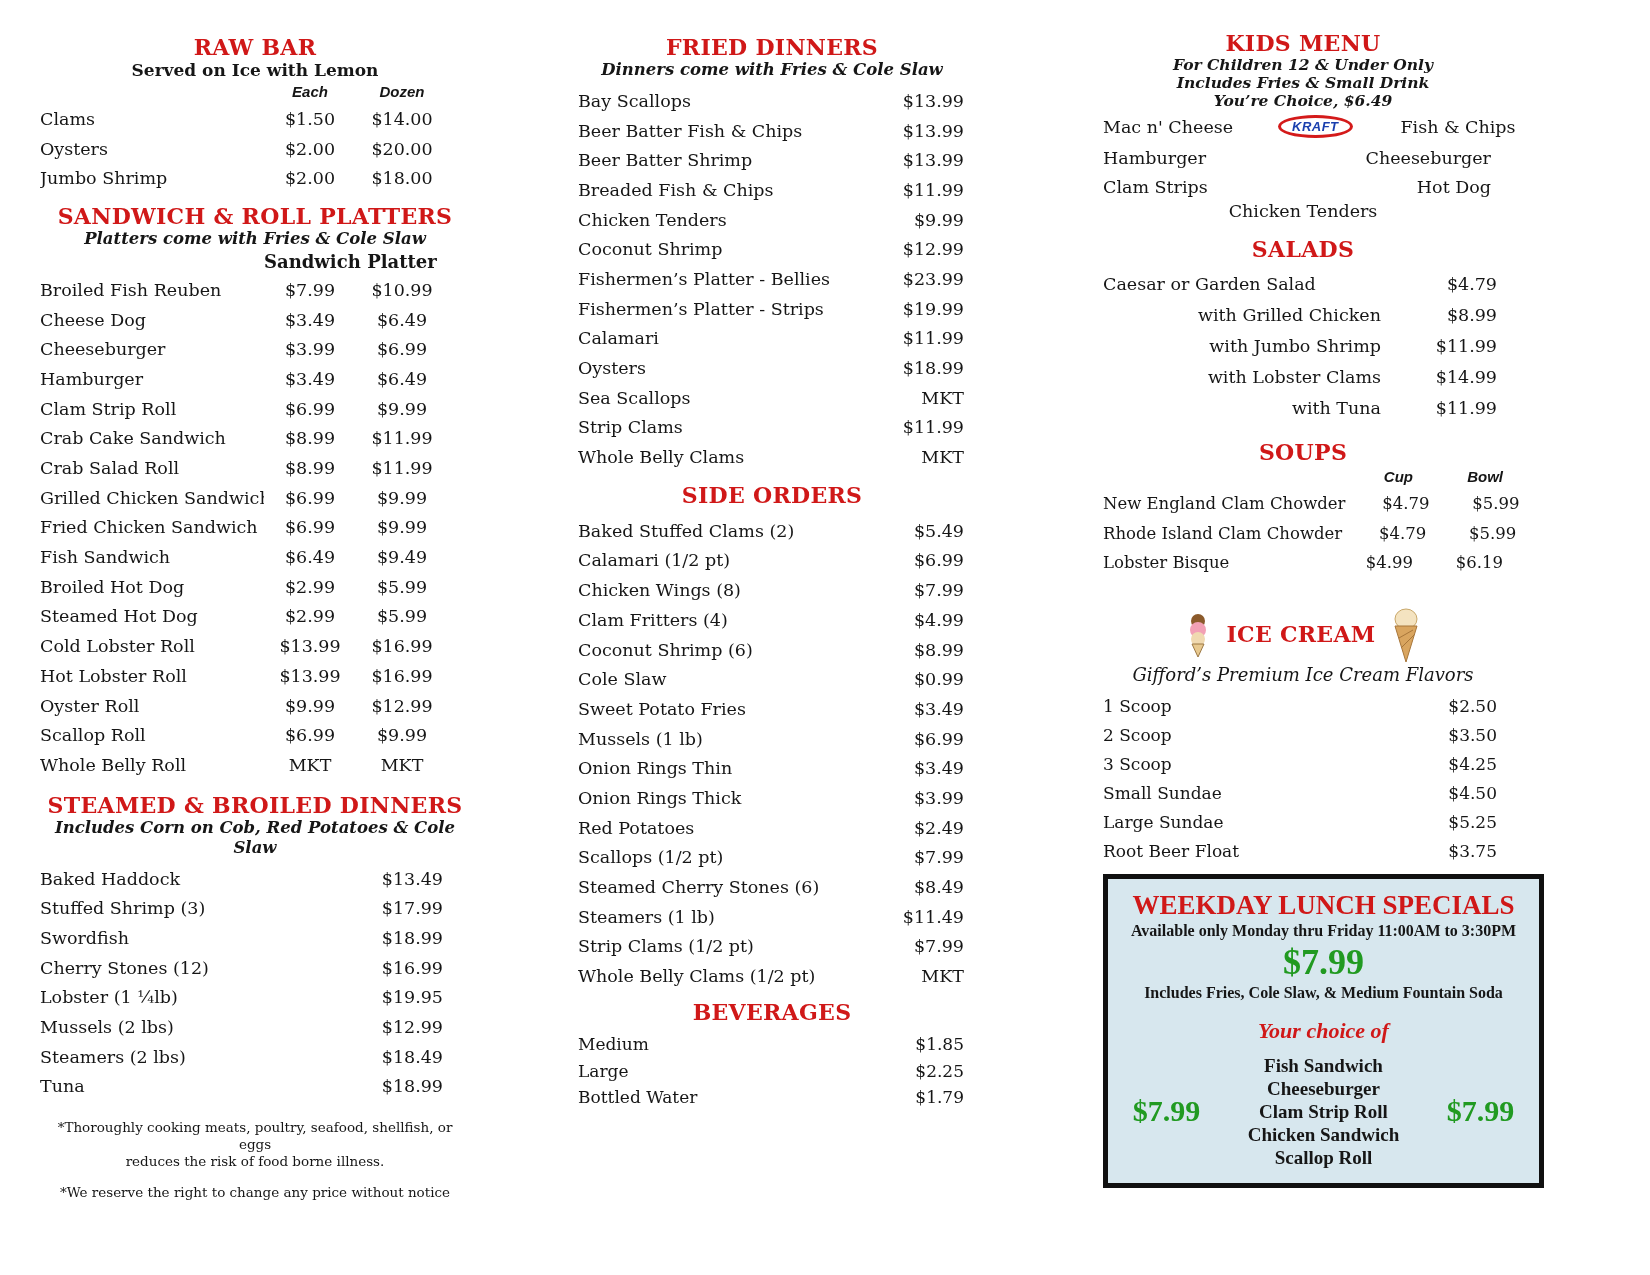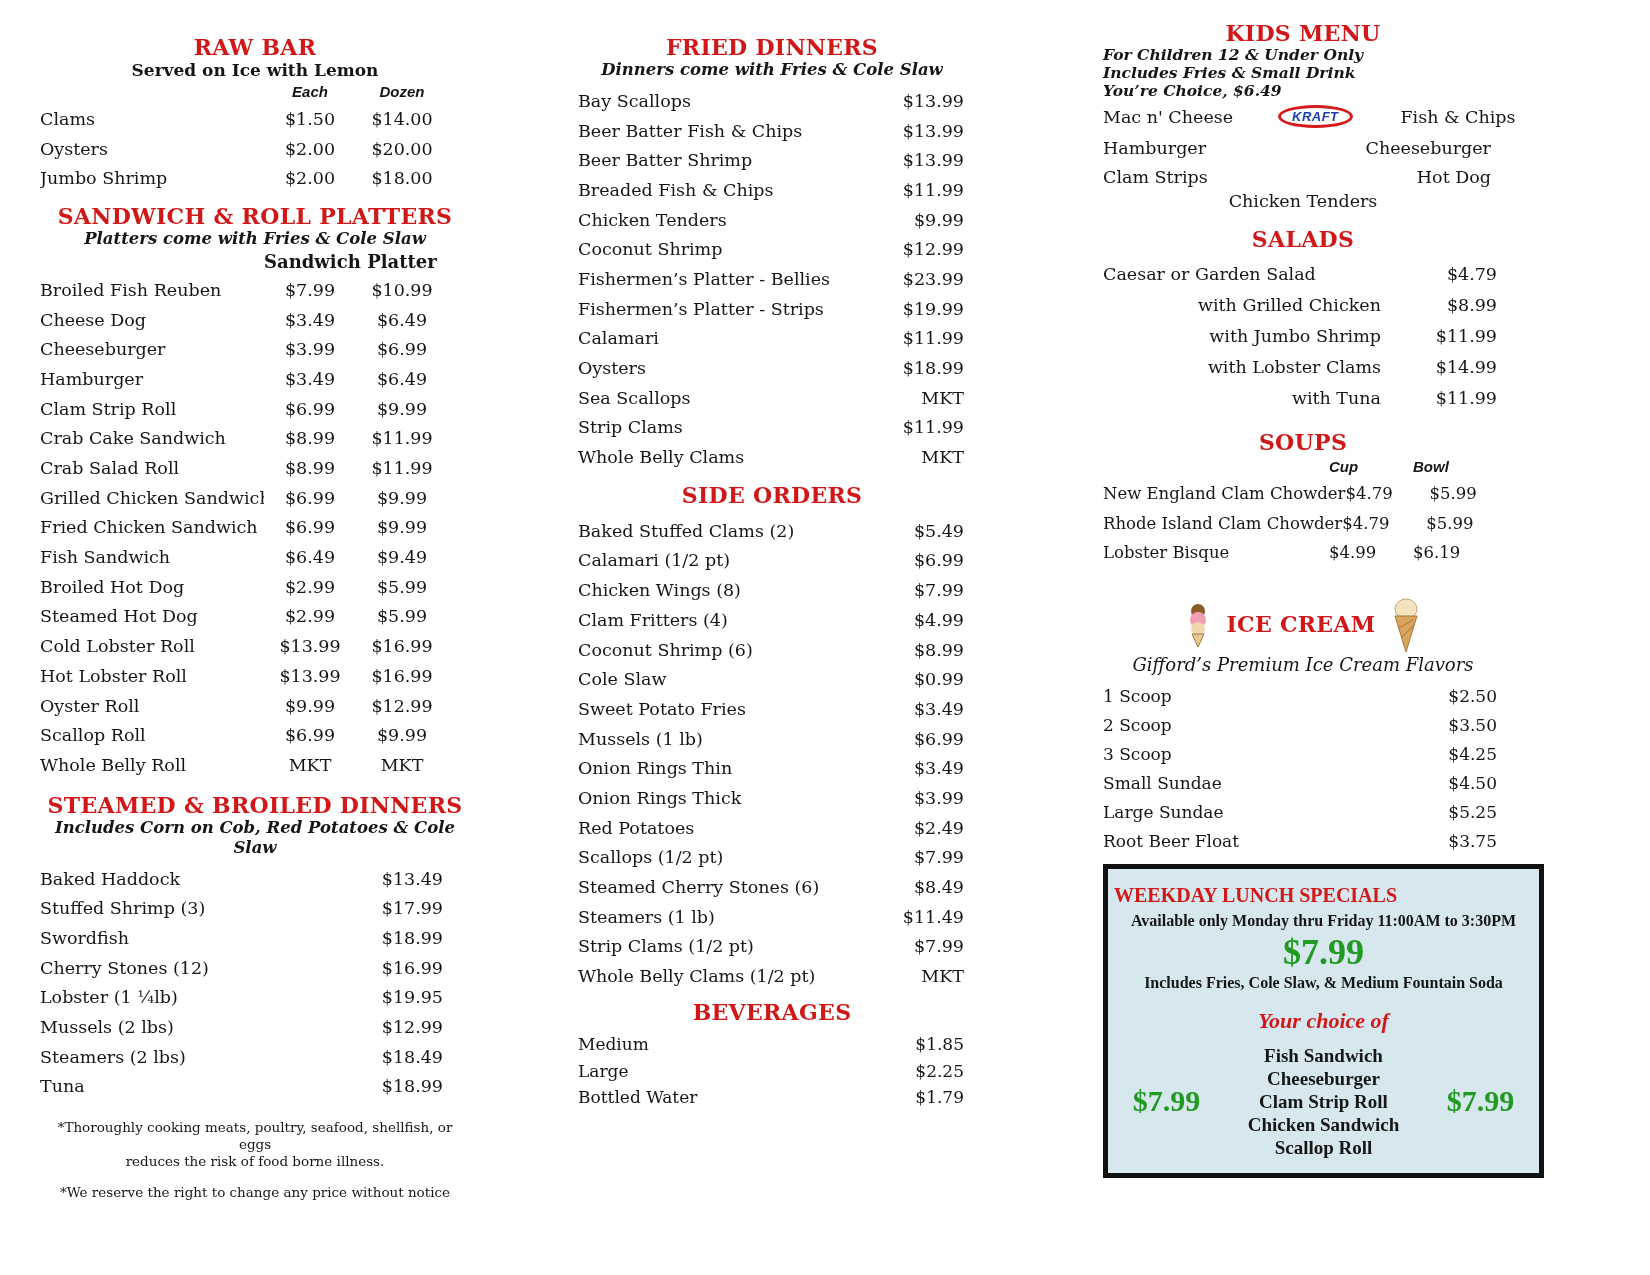--- a/index.html
+++ b/index.html
@@ -10,21 +10,21 @@
   }
   html,body{margin:0;padding:0;}
   body{background:#ffffff;}
   .page{
     position:relative; width:1650px; height:1275px; background:#ffffff;
     font-family:"DejaVu Serif", serif; color:var(--ink); overflow:hidden;
   }
   .col{position:absolute; top:0;}
   .col-left{left:40px;  width:430px; padding-top:34px;}
   .col-mid {left:578px; width:388px; padding-top:34px;}
-  .col-right{left:1103px; width:400px; padding-top:20px;}
+  .col-right{left:1103px; width:400px; padding-top:30px;}
 
   .sec-title{font-weight:bold; font-size:22px; line-height:26px; color:var(--red);
     text-align:center; letter-spacing:.3px;}
   .sec-sub{font-weight:bold; font-style:italic; font-size:16.5px; line-height:20px; text-align:center;}
 
   
   .grid3{display:grid; grid-template-columns:1fr 92px 92px; align-items:center; padding-right:22px;}
   .grid3 .p{text-align:center;}
   .hdr-comic{font-family:"Liberation Sans",sans-serif; font-weight:bold; font-style:italic;
     font-size:15px; line-height:24px;}
@@ -39,53 +39,53 @@
   .col-left  .rowp .price{padding-right:27px;}
   .col-mid   .rowp .price{padding-right:2px;}
   .col-right .rowp .price{padding-right:6px;}
 
   .gap6{height:6px;} .gap8{height:8px;} .gap10{height:10px;} .gap12{height:12px;}
   .gap14{height:14px;} .gap16{height:16px;} .gap18{height:18px;} .gap30{height:30px;}
 
   .footnote{font-size:13.5px; line-height:17px; text-align:center;}
 
   
-  .kids-sub{font-weight:bold; font-style:italic; font-size:15.5px; line-height:18px; }
+  .kids-sub{font-weight:bold; font-style:italic; font-size:15.5px; line-height:18px; text-align:center;}
   .kids-row{display:grid; grid-template-columns:175px 1fr 175px; align-items:center; height:29px; font-size:17.5px;}
   .kids-row.first{height:33px;}
   .kids-row .kl{text-align:left;}
   .kids-row .km{text-align:left;}
   .kids-row .kr{text-align:right; padding-right:12px;}
   .kids-center{text-align:center; font-size:17.5px; height:27px;}
   .kraft{display:inline-block; border:3px solid #d41a1a; border-radius:50%;
     padding:1px 11px; background:#fff; color:#1a3fae;
     font-family:"Liberation Sans",sans-serif; font-weight:bold; font-style:italic;
     font-size:13px; letter-spacing:.5px;}
 
   
   .salad-row{display:flex; align-items:center; height:31px; font-size:17.5px;}
   .salad-row .name{flex:1;}
   .salad-row .price{width:90px; text-align:right; padding-right:6px;}
   .salad-row.indent .name{text-align:right; padding-right:26px;}
 
   
   .soup-grid{display:grid; grid-template-columns:1fr 84px 90px; align-items:center;}
-  .soup-grid .p{text-align:left;}
+  .soup-grid .p{text-align:right;}
   .soup-row{height:29.5px; font-size:16.5px;}
   .soup-row .name{white-space:nowrap;}
 
   
   .ic-title-row{display:flex; justify-content:center; align-items:center; gap:16px; height:56px;}
   .ic-title-row .sec-title{padding-bottom:4px;}
   .ic-sub{font-style:italic; font-size:18px; line-height:22px; text-align:center;}
 
   
   .special{box-sizing:border-box; width:441px; margin-top:8px; background:var(--boxbg);
     border:5px solid #101010; padding:11px 6px 14px; font-family:"Liberation Serif", serif;}
-  .special .title{color:var(--red); font-weight:bold; font-size:20px; line-height:30px; }
+  .special .title{color:var(--red); font-weight:bold; font-size:27px; line-height:30px; text-align:center;}
   .special .sub{font-weight:bold; font-size:16px; line-height:22px; text-align:center;}
   .special .bigprice{color:var(--green); font-weight:bold; font-size:36px; line-height:40px; text-align:center;}
   .special .includes{font-weight:bold; font-size:16px; line-height:22px; text-align:center;}
   .special .choice{color:var(--red); font-weight:bold; font-style:italic; font-size:22px; line-height:26px;
     text-align:center; margin-top:14px;}
   .special .choice-row{display:flex; align-items:center; margin-top:10px;}
   .special .side-price{width:105px; color:var(--green); font-weight:bold; font-size:30px; text-align:center;}
   .special .items{flex:1; text-align:center; font-weight:bold; font-size:19px;}
   .special .items div{line-height:23px;}
 </style>

